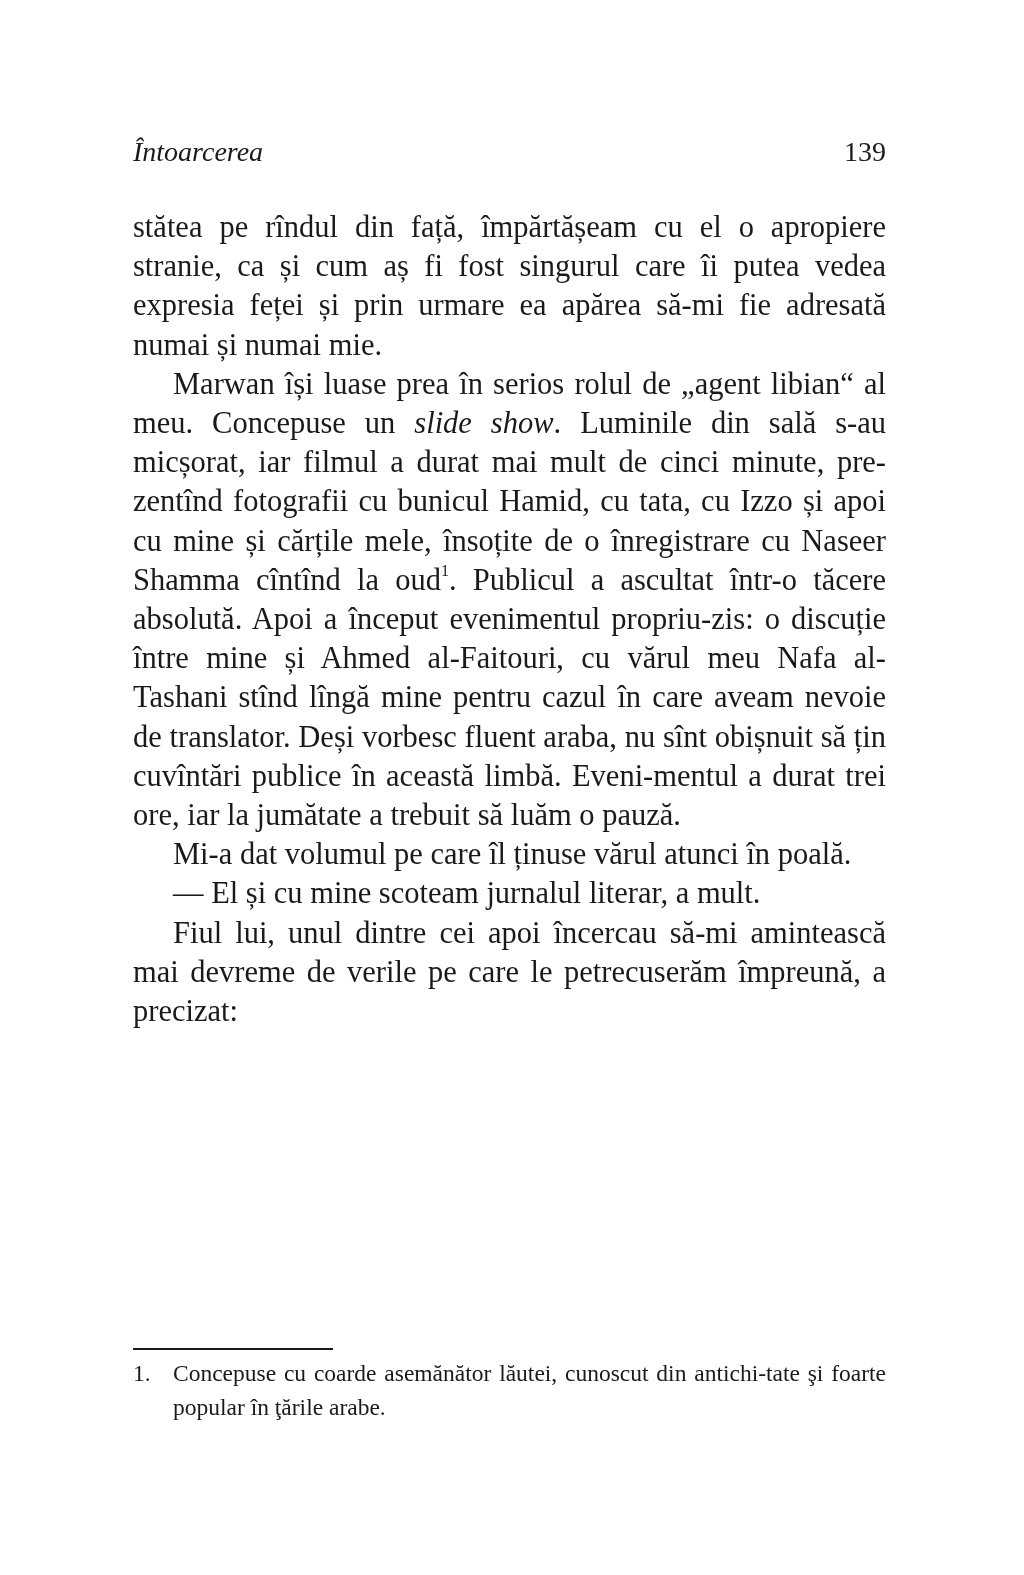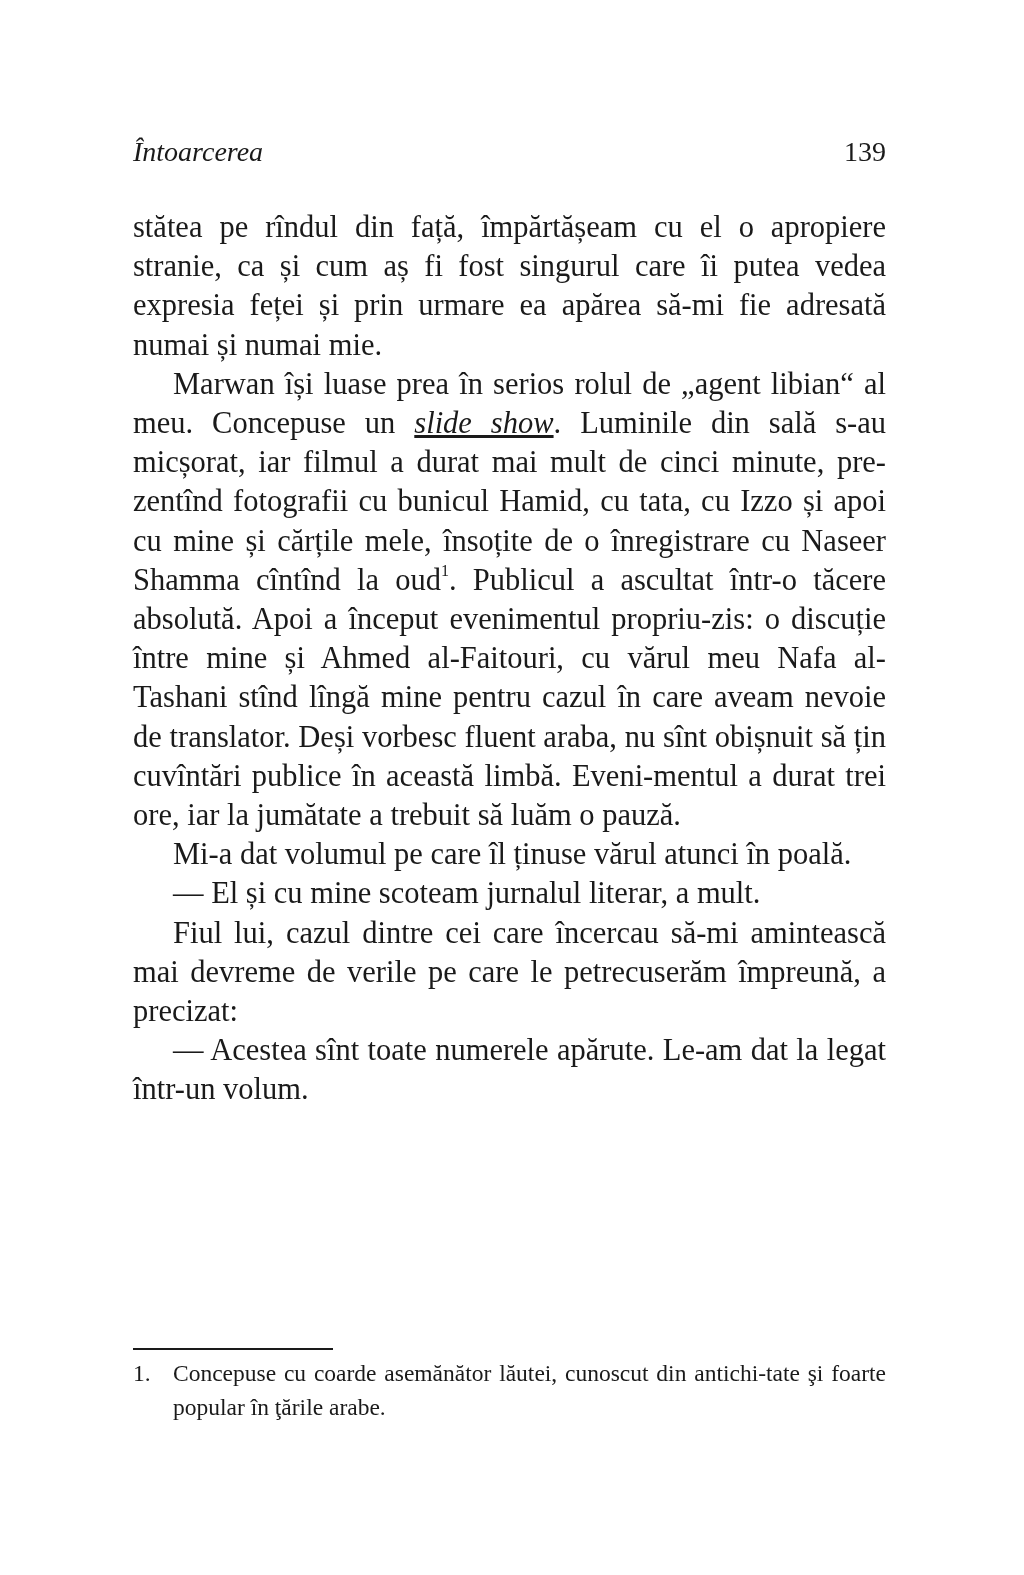--- a/index.html
+++ b/index.html
@@ -85,21 +85,21 @@
       display: flex;
     }
     .footnote-num {
       width: 40px;
       flex: none;
     }
     .footnote-text {
       flex: 1;
       text-align: justify;
     }
-    em { font-style: italic; text-decoration: underline; }
+    em { font-style: italic; }
   </style>
 </head>
 <body>
 
 <div class="page">
 
   <div class="running-header">
     <span class="running-title">Întoarcerea</span>
     <span class="page-number">139</span>
   </div>
@@ -111,24 +111,21 @@
     <p class="indent last-left">
       <span>Marwan își luase prea în serios rolul de „agent libian“ al meu. Concepuse un </span><em>slide show</em><span>. Luminile din sală s-au micșorat, iar filmul a durat mai mult de cinci minute, pre-zentînd fotografii cu bunicul Hamid, cu tata, cu Izzo și apoi cu mine și cărțile mele, însoțite de o înregistrare cu Naseer Shamma cîntînd la oud</span><sup class="fn-ref">1</sup><span>. Publicul a ascultat într-o tăcere absolută. Apoi a început evenimentul propriu-zis: o discuție între mine și Ahmed al-Faitouri, cu vărul meu Nafa al-Tashani stînd lîngă mine pentru cazul în care aveam nevoie de translator. Deși vorbesc fluent araba, nu sînt obișnuit să țin cuvîntări publice în această limbă. Eveni-mentul a durat trei ore, iar la jumătate a trebuit să luăm o pauză.</span>
     </p>
     <p class="indent last-left">
       <span>Mi-a dat volumul pe care îl ținuse vărul atunci în poală.</span>
     </p>
     <p class="indent last-left">
       <span>— El și cu mine scoteam jurnalul literar, a mult.</span>
     </p>
     <p class="indent last-left">
-      <span>Fiul lui, cazul dintre cei care încercau să-mi amintească mai devreme de verile pe care le petrecuserăm împreună, a precizat:</span>
-    </p>
-    <p class="indent last-left">
-      <span>— Acestea sînt toate numerele apărute. Le-am dat la legat într-un volum.</span>
+      <span>Fiul lui, unul dintre cei apoi încercau să-mi amintească mai devreme de verile pe care le petrecuserăm împreună, a precizat:</span>
     </p>
   </div>
 
   <div class="footnote-rule"></div>
 
   <div class="footnotes">
     <div class="footnote">
       <span class="footnote-num">1.</span>
       <span class="footnote-text">Concepuse cu coarde asemănător lăutei, cunoscut din antichi-tate şi foarte popular în ţările arabe.</span>
     </div>

